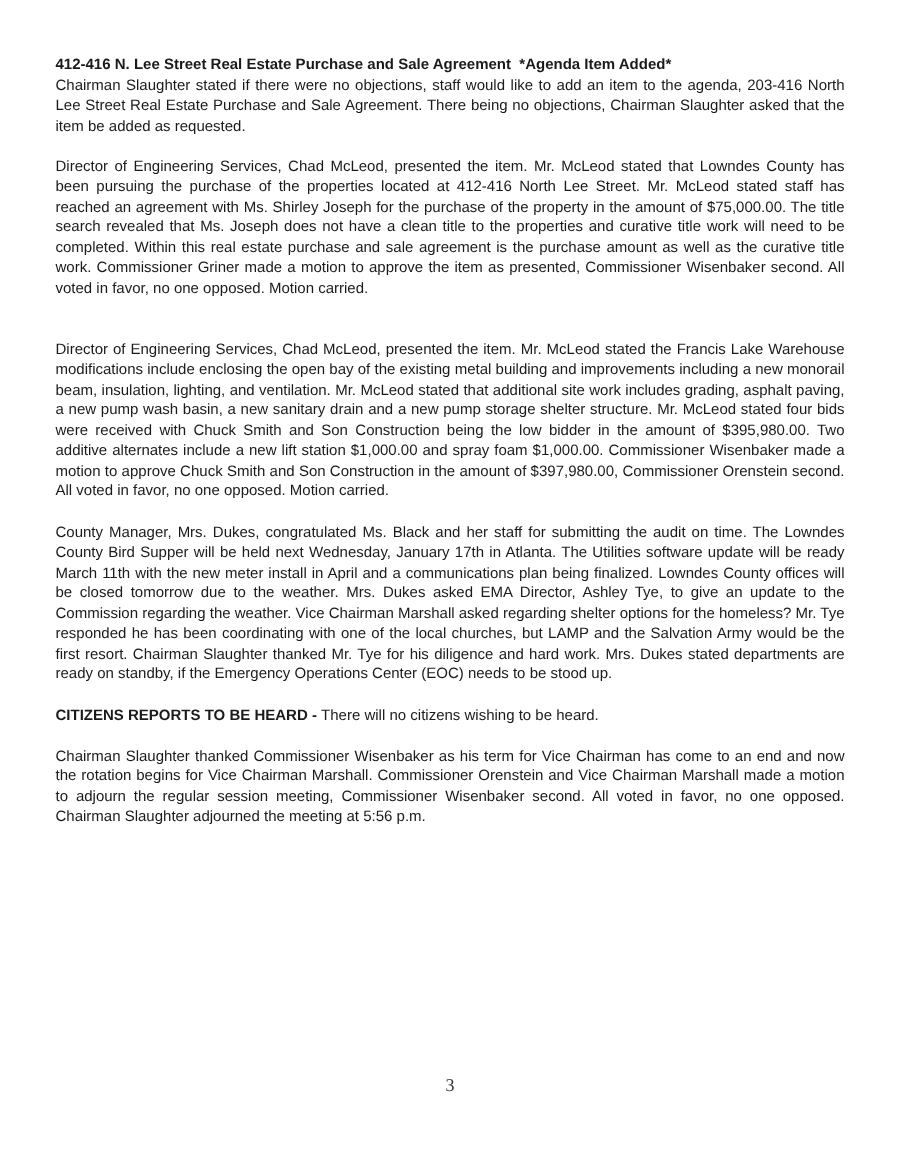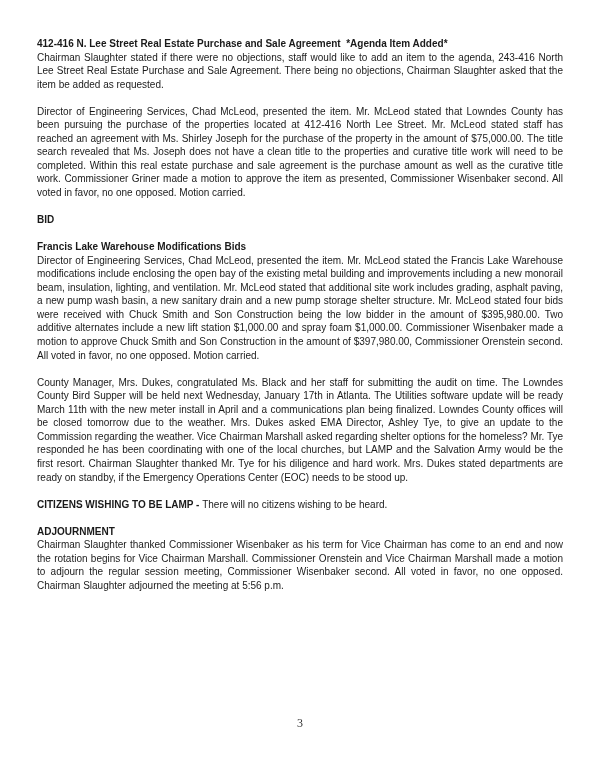--- a/index.html
+++ b/index.html
@@ -29,52 +29,47 @@
       color: #333;
     }
   </style>
 </head>
 <body>
 
 <div class="page">
 
   <div class="section">
     <div class="heading" style="white-space:pre;">412-416 N. Lee Street Real Estate Purchase and Sale Agreement  *Agenda Item Added*</div>
-    <p>Chairman Slaughter stated if there were no objections, staff would like to add an item to the agenda, 243-416 North Lee Street Real Estate Purchase and Sale Agreement.  There being no objections, Chairman Slaughter asked that the item be added as requested.</p>
+    <p>Chairman Slaughter stated if there were no objections, staff would like to add an item to the agenda, 203-416 North Lee Street Real Estate Purchase and Sale Agreement.  There being no objections, Chairman Slaughter asked that the item be added as requested.</p>
     <div class="gap"></div>
     <p>Director of Engineering Services, Chad McLeod, presented the item.  Mr. McLeod stated that Lowndes County has been pursuing the purchase of the properties located at 412-416 North Lee Street.  Mr. McLeod stated staff has reached an agreement with Ms. Shirley Joseph for the purchase of the property in the amount of $75,000.00.  The title search revealed that Ms. Joseph does not have a clean title to the properties and curative title work will need to be completed.  Within this real estate purchase and sale agreement is the purchase amount as well as the curative title work.  Commissioner Griner made a motion to approve the item as presented, Commissioner Wisenbaker second.  All voted in favor, no one opposed.  Motion carried.</p>
   </div>
 
   <div class="gap"></div>
 
-  <div class="section">
-    <div class="heading">BID</div>
-  </div>
 
   <div class="gap"></div>
 
   <div class="section">
-    <div class="heading">Francis Lake Warehouse Modifications Bids</div>
     <p>Director of Engineering Services, Chad McLeod, presented the item.  Mr. McLeod stated the Francis Lake Warehouse modifications include enclosing the open bay of the existing metal building and improvements including a new monorail beam, insulation, lighting, and ventilation.  Mr. McLeod stated that additional site work includes grading, asphalt paving, a new pump wash basin, a new sanitary drain and a new pump storage shelter structure.  Mr. McLeod stated four bids were received with Chuck Smith and Son Construction being the low bidder in the amount of $395,980.00.  Two additive alternates include a new lift station $1,000.00 and spray foam $1,000.00.  Commissioner Wisenbaker made a motion to approve Chuck Smith and Son Construction in the amount of $397,980.00, Commissioner Orenstein second.  All voted in favor, no one opposed.  Motion carried.</p>
   </div>
 
   <div class="gap"></div>
 
   <div class="section">
     <p>County Manager, Mrs. Dukes, congratulated Ms. Black and her staff for submitting the audit on time.  The Lowndes County Bird Supper will be held next Wednesday, January 17th in Atlanta.  The Utilities software update will be ready March 11th with the new meter install in April and a communications plan being finalized.  Lowndes County offices will be closed tomorrow due to the weather.  Mrs. Dukes asked EMA Director, Ashley Tye, to give an update to the Commission regarding the weather.  Vice Chairman Marshall asked regarding shelter options for the homeless?  Mr. Tye responded he has been coordinating with one of the local churches, but LAMP and the Salvation Army would be the first resort.  Chairman Slaughter thanked Mr. Tye for his diligence and hard work.  Mrs. Dukes stated departments are ready on standby, if the Emergency Operations Center (EOC) needs to be stood up.</p>
   </div>
 
   <div class="gap"></div>
 
   <div class="section">
-    <p><span class="heading" style="white-space:pre;">CITIZENS WISHING TO BE LAMP - </span><span>There will no citizens wishing to be heard.</span></p>
+    <p><span class="heading" style="white-space:pre;">CITIZENS REPORTS TO BE HEARD - </span><span>There will no citizens wishing to be heard.</span></p>
   </div>
 
   <div class="gap"></div>
 
   <div class="section">
-    <div class="heading">ADJOURNMENT</div>
     <p>Chairman Slaughter thanked Commissioner Wisenbaker as his term for Vice Chairman has come to an end and now the rotation begins for Vice Chairman Marshall.  Commissioner Orenstein and Vice Chairman Marshall made a motion to adjourn the regular session meeting, Commissioner Wisenbaker second.  All voted in favor, no one opposed.  Chairman Slaughter adjourned the meeting at 5:56 p.m.</p>
   </div>
 
 </div>
 
 <div class="page-number">3</div>
 
 </body></html>

